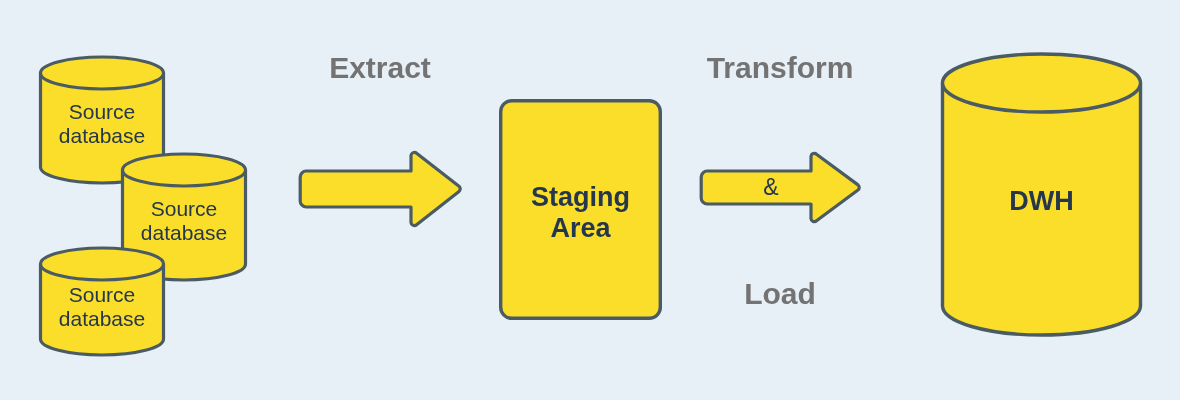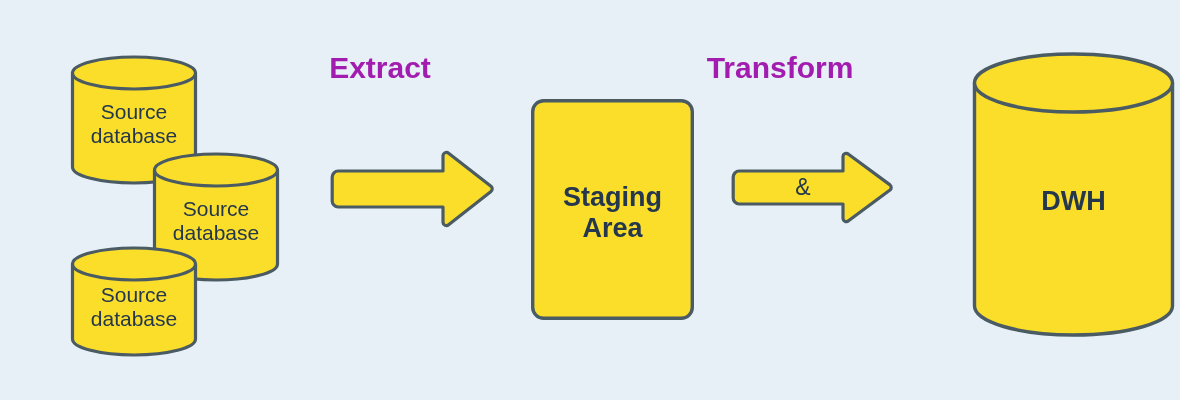--- a/index.html
+++ b/index.html
@@ -15,21 +15,20 @@
     overflow: hidden;
   }
   #diagram-canvas {
     position: relative;
     width: 1180px;
     height: 400px;
     background: #e7eff7;
   }
   .node {
     position: absolute;
-    margin-left: 32px;
   }
   .svg-shape {
     position: absolute;
     left: 0;
     top: 0;
     overflow: visible;
   }
   .shape-label {
     position: absolute;
     display: flex;
@@ -49,21 +48,21 @@
     font-size: 27px;
     font-weight: bold;
   }
   .lbl-dwh {
     font-size: 27px;
     font-weight: bold;
   }
   .lbl-step {
     font-size: 30px;
     font-weight: bold;
-    color: #a21caf;
+    color: #737373;
     position: absolute;
     display: flex;
     align-items: center;
     justify-content: center;
     white-space: nowrap;
   }
   .lbl-amp {
     font-size: 23px;
     font-weight: 400;
     color: #24374c;
@@ -123,20 +122,21 @@
 
   <div class="node" style="left:699px; top:153px; width:162px; height:69px;">
     <svg class="svg-shape" width="162" height="69" viewBox="0 0 162 69">
       <path d="M2.2,24 a6,6 0 0 1 6,-6 L112,18 L112,3.4 a3.3,3.3 0 0 1 5.5,-2.2 L159,31.9
                a3.3,3.3 0 0 1 0,5.1 L117.5,67.8 a3.3,3.3 0 0 1 -5.5,-2.2 L112,51 L8.2,51
                a6,6 0 0 1 -6,-6 Z" fill="#fade2a" stroke="#4a5b63" stroke-width="3.2" stroke-linejoin="round"></path>
     </svg>
     <div class="shape-label lbl-amp" style="left:32px; top:16px; width:80px; height:36px;">&amp;</div>
   </div>
 
+  <div class="lbl-step" style="left:699px; top:276px; width:162px; height:36px;">Load</div>
 
   <div class="node" style="left:940px; top:52px; width:203px; height:285px;">
     <svg class="svg-shape" width="203" height="285" viewBox="0 0 203 285">
       <path d="M2.5,31 L2.5,254 A99,29 0 0 0 200.5,254 L200.5,31 Z" fill="#fade2a" stroke="#4a5b63" stroke-width="3.4" stroke-linejoin="round"></path>
       <ellipse cx="101.5" cy="31" rx="99" ry="29" fill="#fade2a" stroke="#4a5b63" stroke-width="3.4"></ellipse>
     </svg>
     <div class="shape-label lbl-dwh" style="left:0; top:45px; width:203px; height:209px;">DWH</div>
   </div>
 
 </div>

